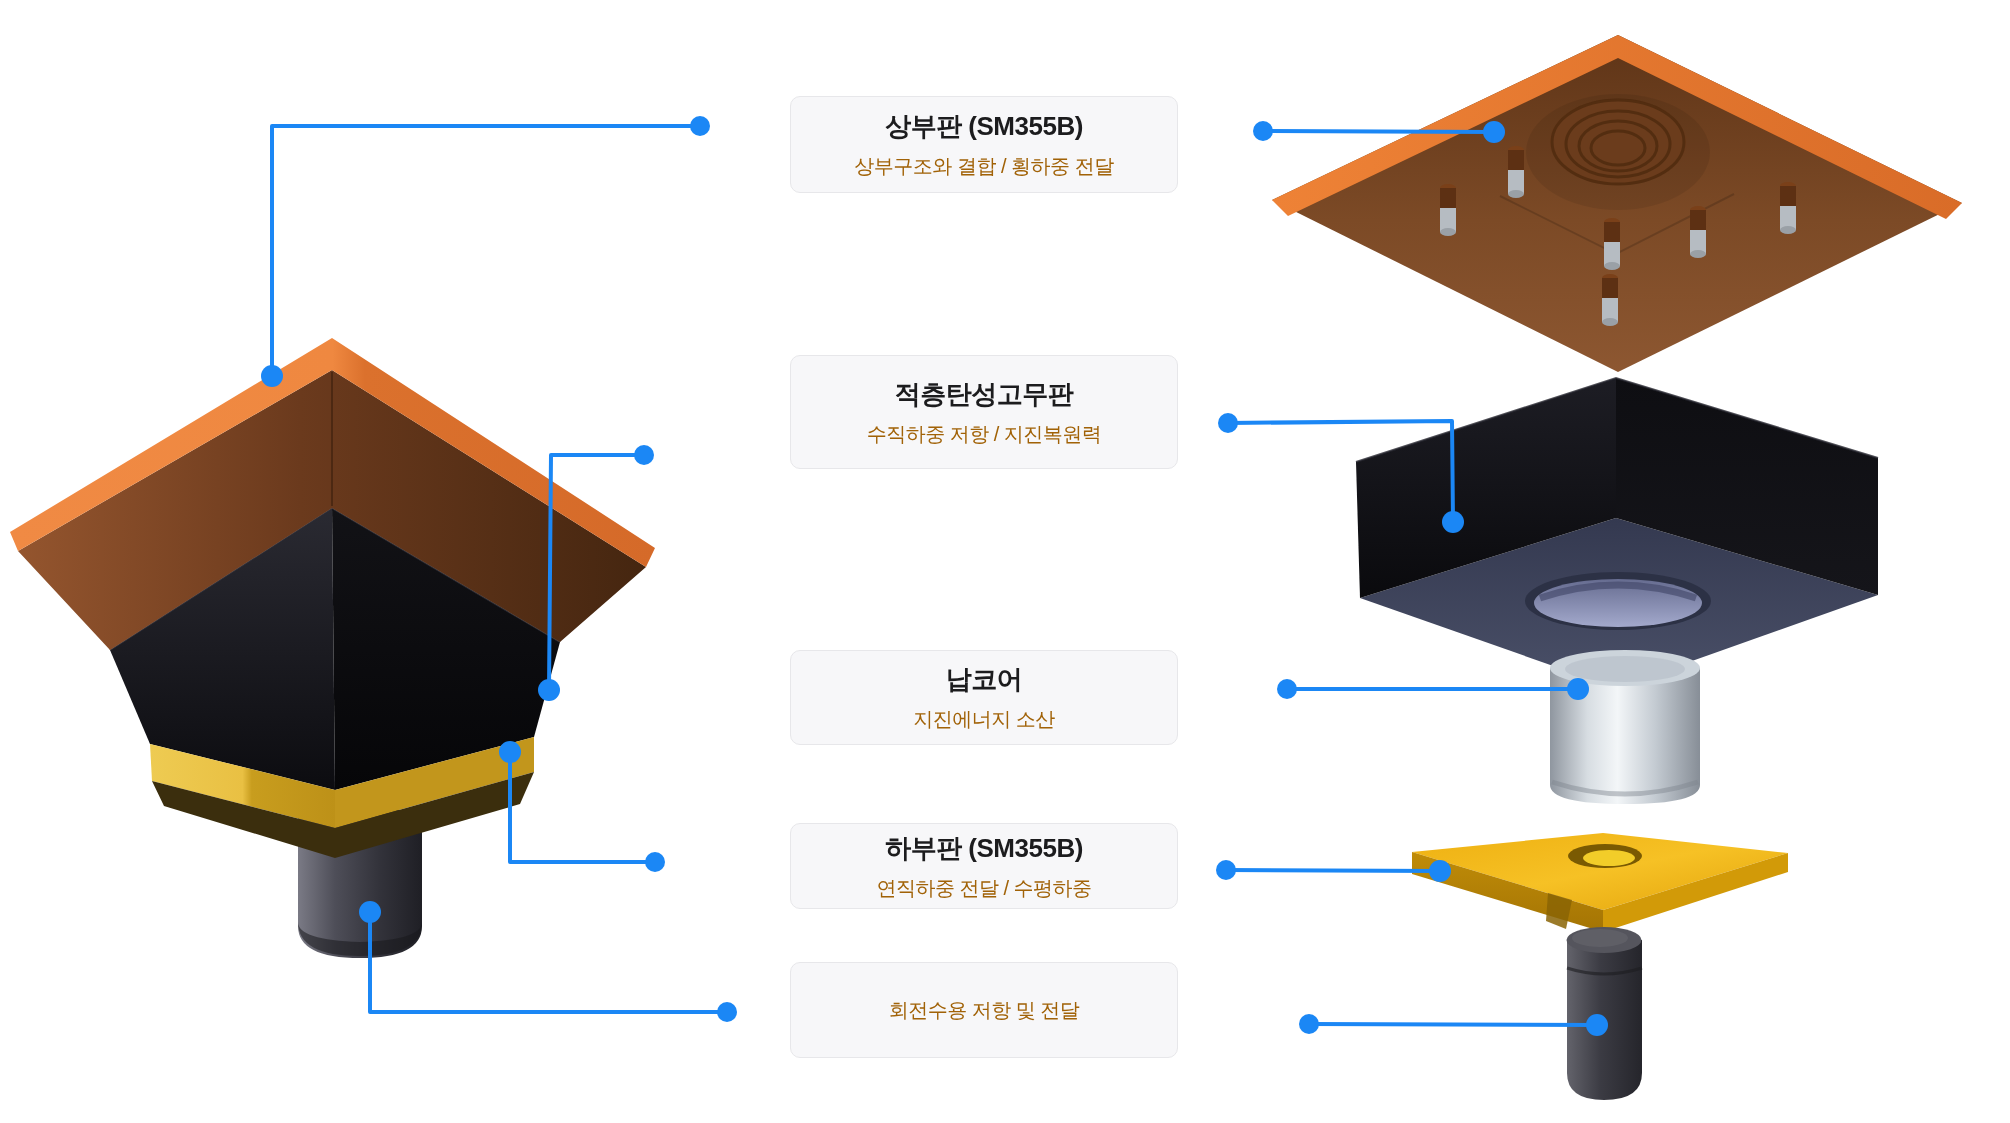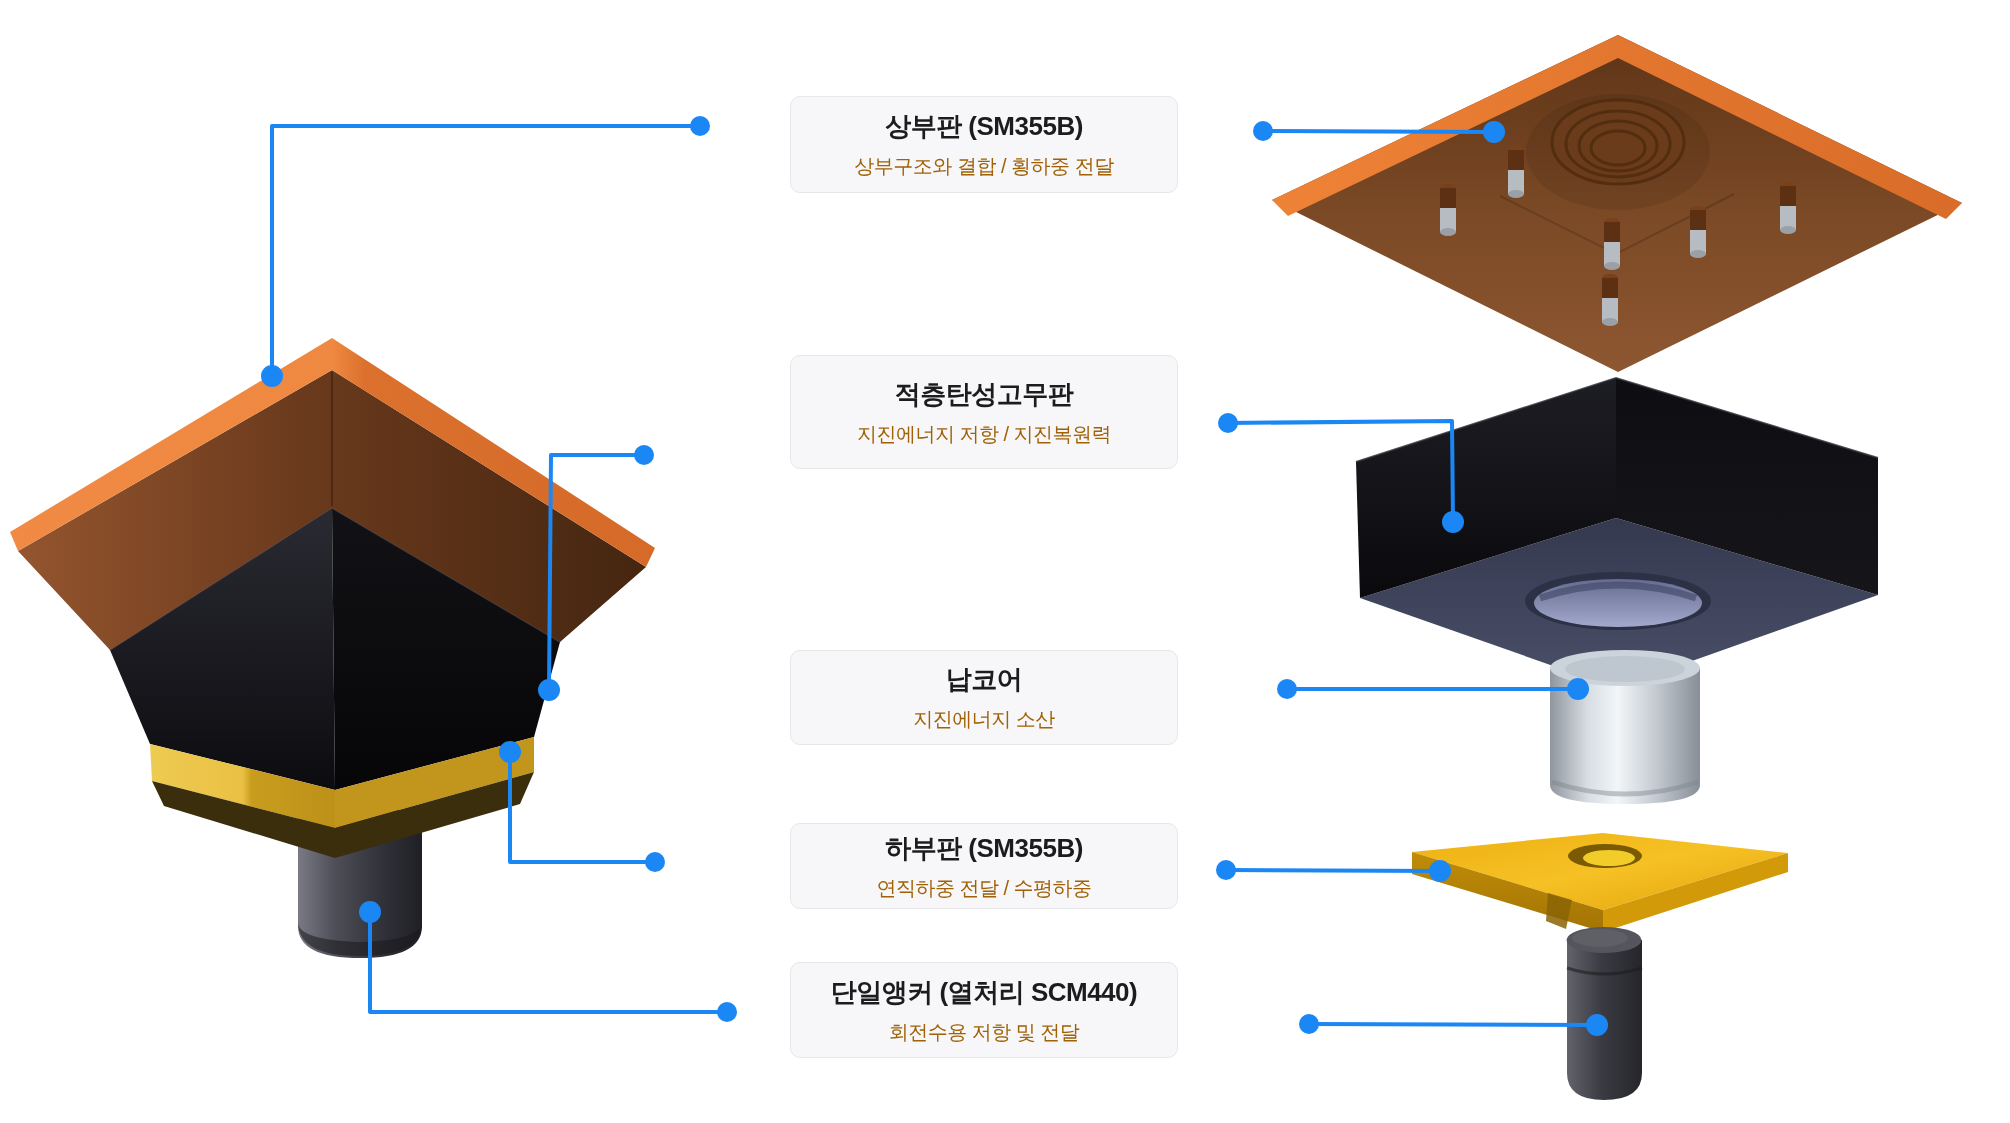--- a/index.html
+++ b/index.html
@@ -275,28 +275,27 @@
     </g>
   </g>
 </svg>
 
   <div class="label-box" style="top:96px;height:97px">
     <div class="label-title">상부판 (SM355B)</div>
     <div class="label-sub">상부구조와 결합 / 횡하중 전달</div>
   </div>
   <div class="label-box" style="top:355px;height:114px">
     <div class="label-title">적층탄성고무판</div>
-    <div class="label-sub">지진에너지 저항 / 지진복원력</div>
+    <div class="label-sub">수직하중 저항 / 지진복원력</div>
   </div>
   <div class="label-box" style="top:650px;height:95px">
     <div class="label-title">납코어</div>
     <div class="label-sub">지진에너지 소산</div>
   </div>
   <div class="label-box" style="top:823px;height:86px">
     <div class="label-title">하부판 (SM355B)</div>
     <div class="label-sub">연직하중 전달 / 수평하중</div>
   </div>
   <div class="label-box" style="top:962px;height:96px">
-    <div class="label-title">단일앵커 (열처리 SCM440)</div>
     <div class="label-sub">회전수용 저항 및 전달</div>
   </div>
 
 </div>
 
 </body></html>

